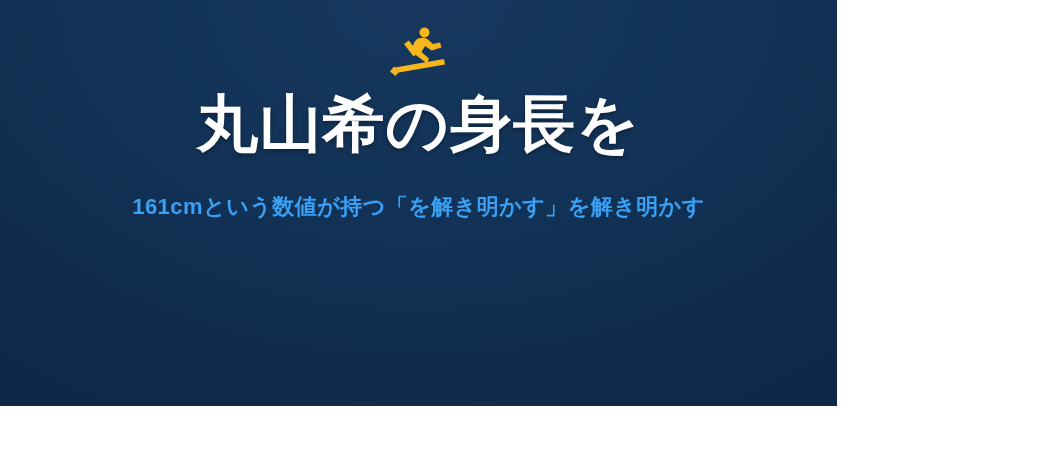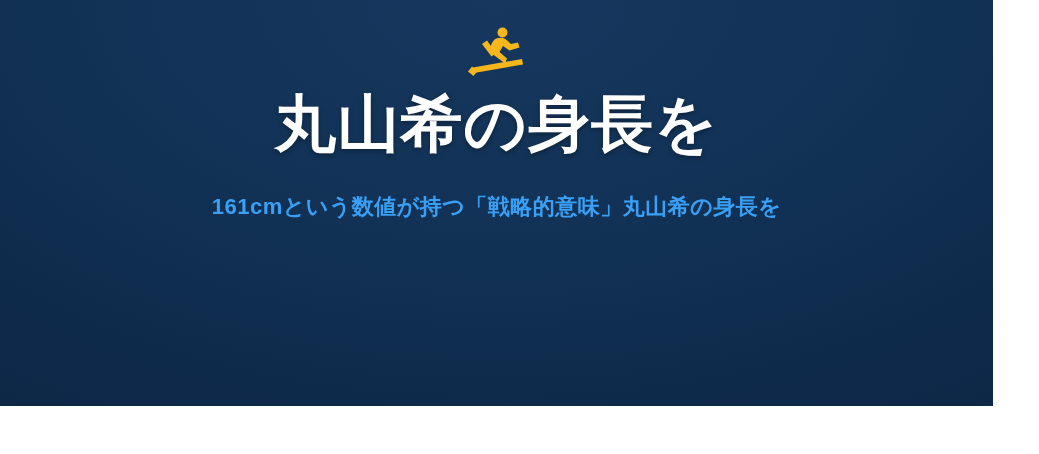--- a/index.html
+++ b/index.html
@@ -8,21 +8,21 @@
   }
   body {
     width: 1039px;
     height: 454px;
     overflow: hidden;
     font-family: "Liberation Sans", sans-serif;
     background: #ffffff;
   }
   .hero {
     position: relative;
-    width: 993px;
+    width: 837px;
     height: 430px;
     box-sizing: border-box;
     background: radial-gradient(ellipse 120% 160% at 50% 0%, #17375e 0%, #123357 30%, #0e2a4a 60%, #0b2140 100%);
     display: flex;
     flex-direction: column;
     align-items: center;
     overflow: hidden;
   }
   .hero-bottom-strip {
     position: absolute;
@@ -74,16 +74,16 @@
       <path d="M20 18 L25 14.5 L34 27 L29.5 30.5 Z"></path>
       <path d="M11 41.5 L60 33 L61 38.5 L12 47 Z"></path>
       <path d="M6 45.5 L10 40.5 L15.5 45 L11.5 50 Z"></path>
     </g>
   </svg>
 
   <div class="title-block">
     <div class="title-line">丸山希の身長を</div>
   </div>
 
-  <div class="subtitle">161cmという数値が持つ「戦略的意味」丸山希の身長を</div>
+  <div class="subtitle">161cmという数値が持つ「を解き明かす」を解き明かす</div>
 
   <div class="hero-bottom-strip"></div>
 </div>
 
 </body></html>

